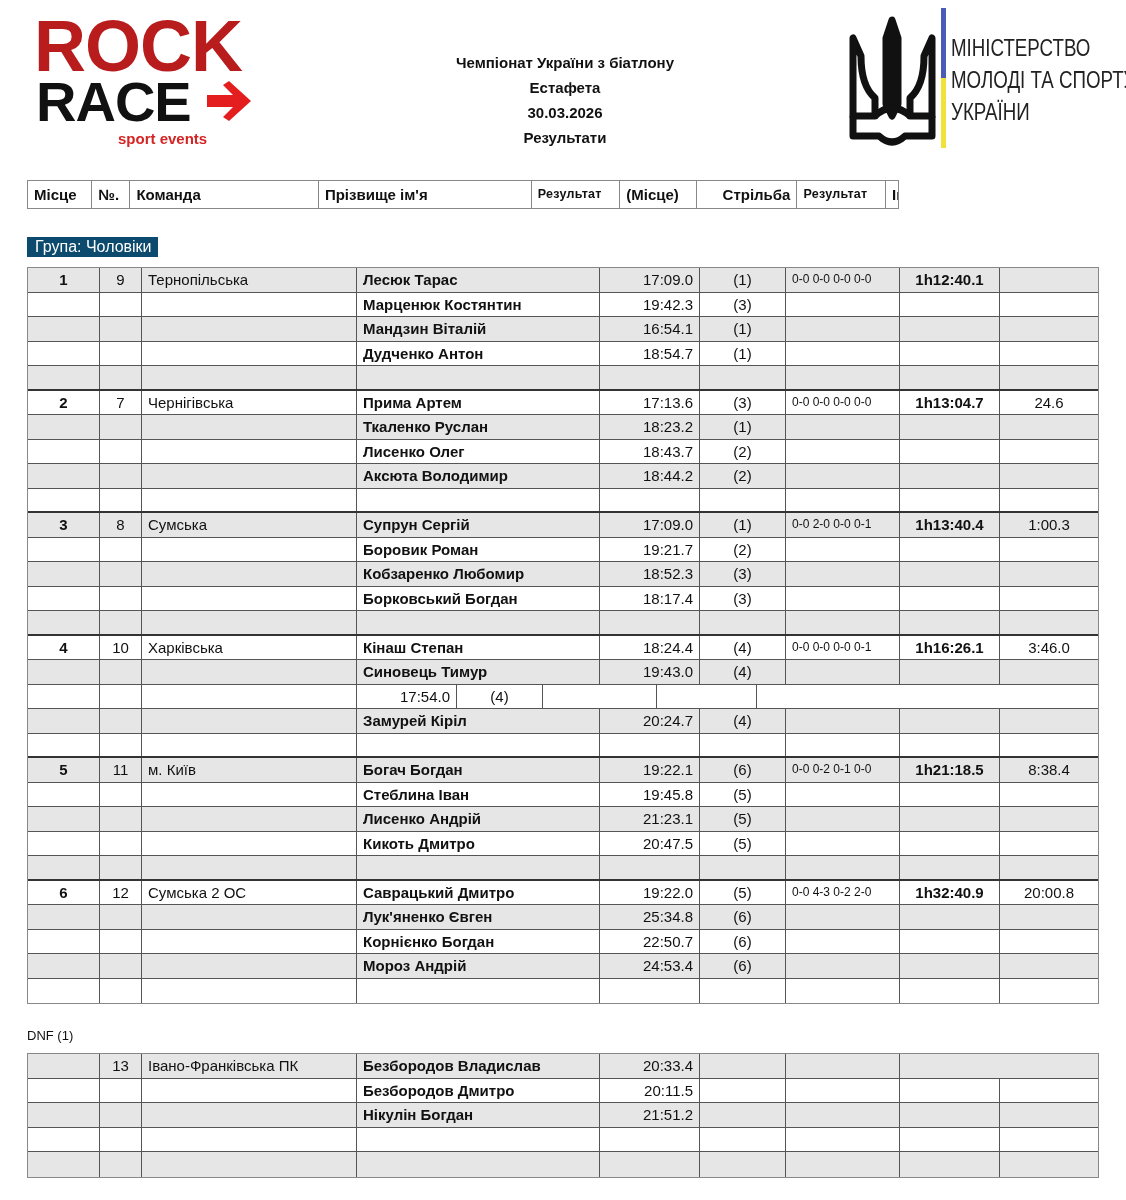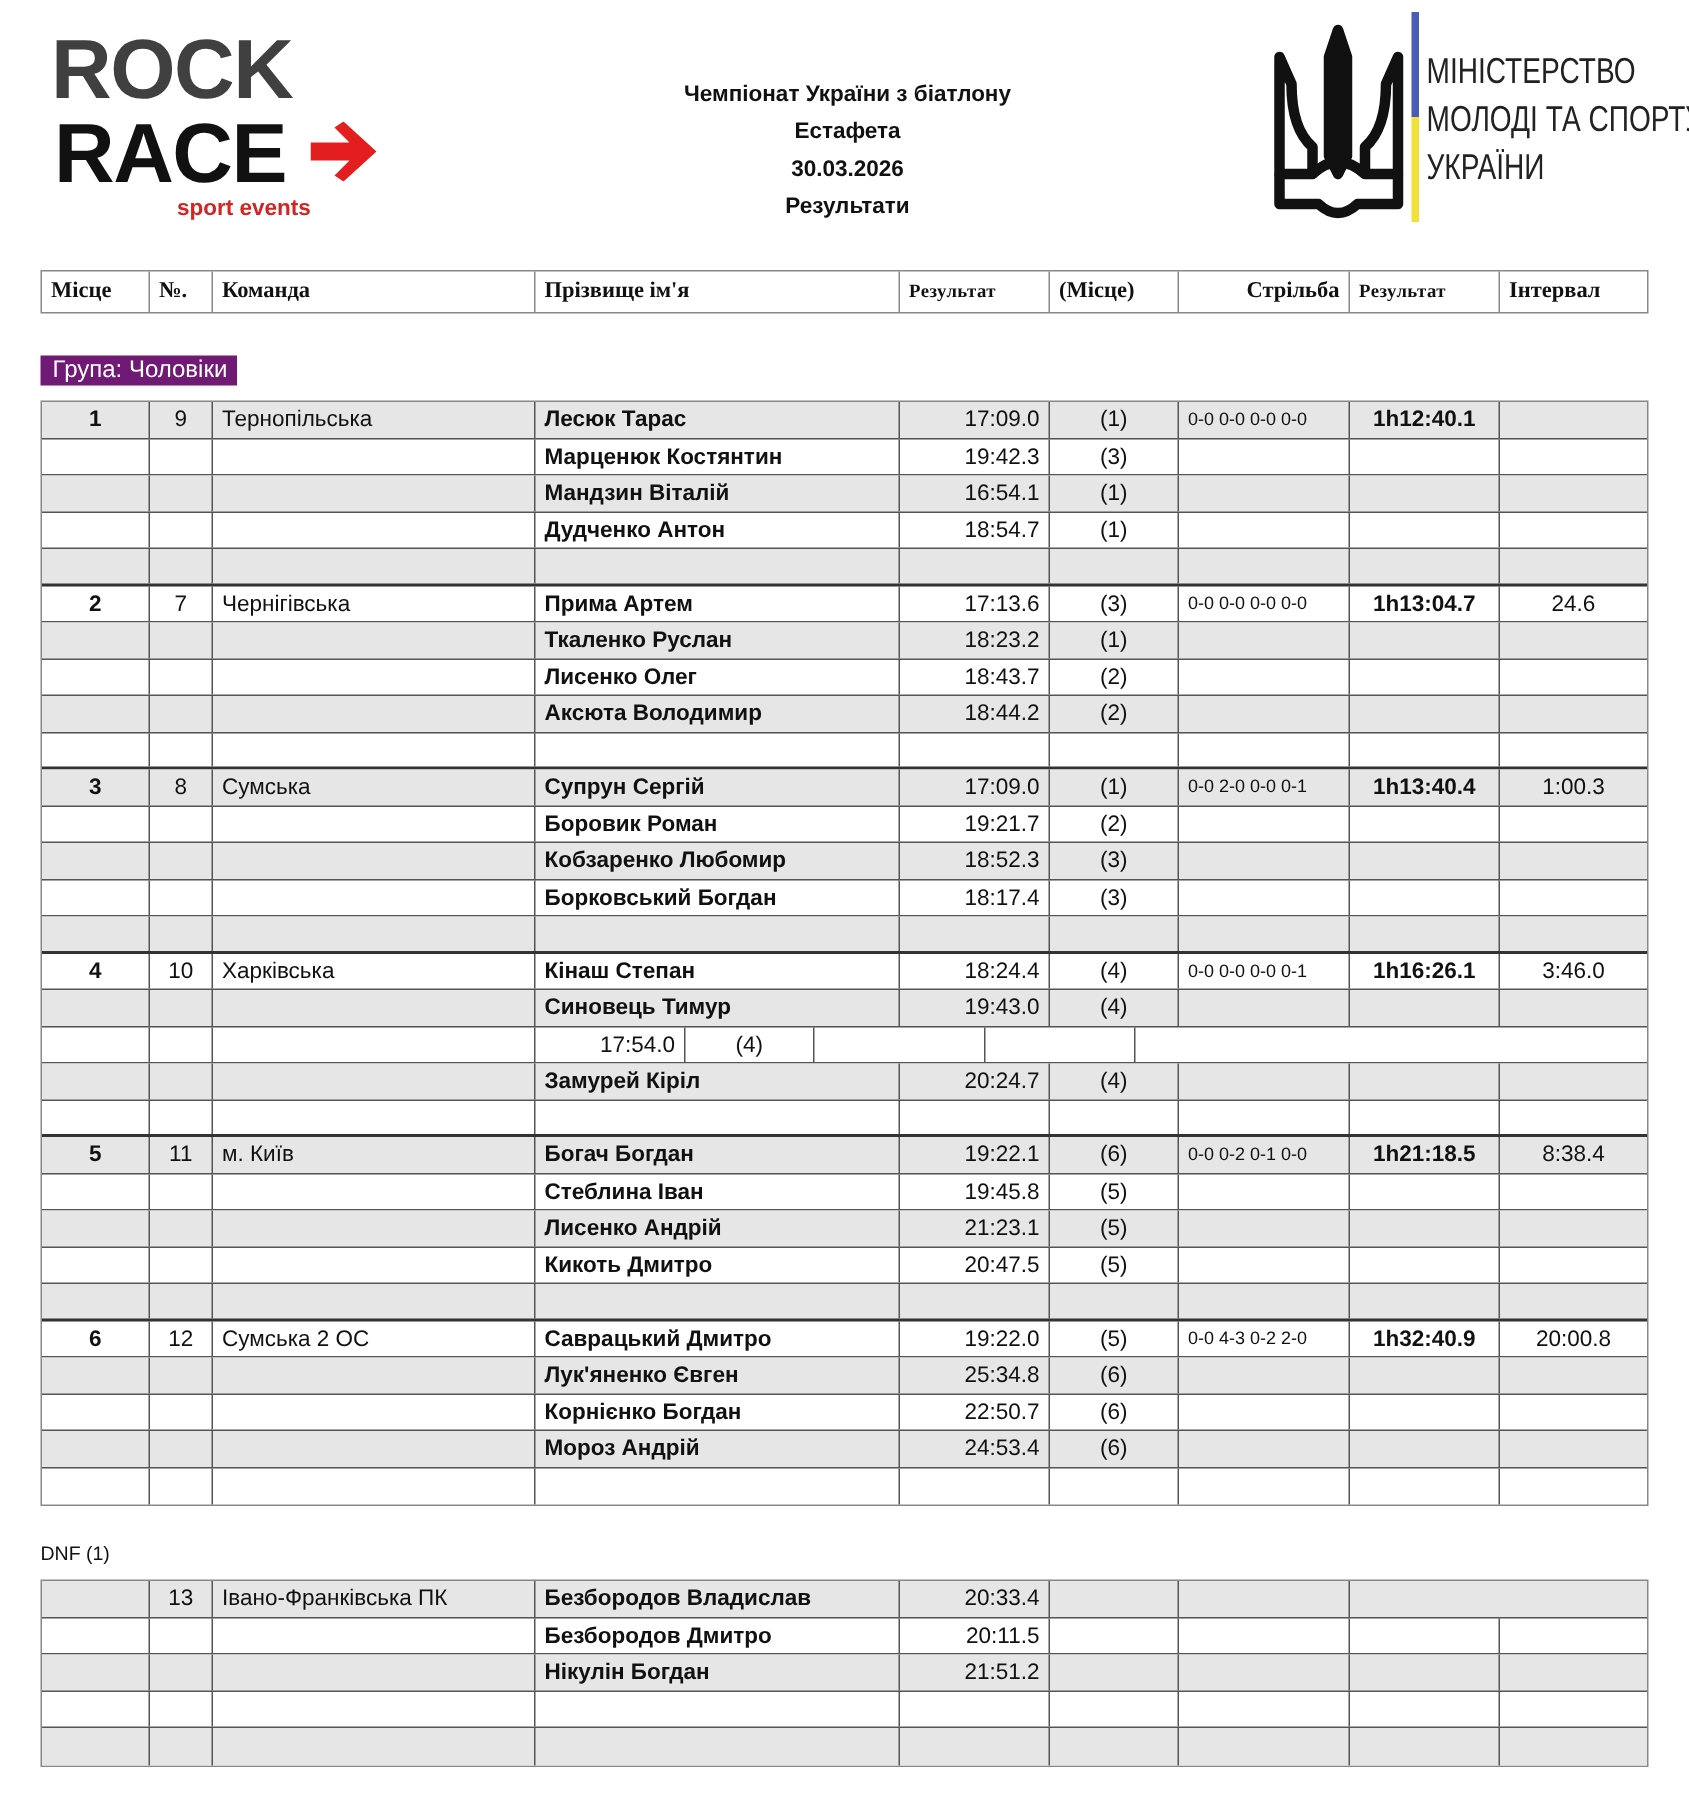--- a/index.html
+++ b/index.html
@@ -1,49 +1,49 @@
 <!DOCTYPE html>
 <html><head>
 <meta charset="utf-8">
 <style>
   html, body { margin:0; padding:0; background:#fff; }
   body { width:1126px; height:1200px; position:relative; overflow:hidden;
          font-family:"Liberation Sans", sans-serif; color:#111; }
 
   
   .rr-logo { position:absolute; left:34px; top:18px; width:220px; height:135px; }
-  .rr-rock { position:absolute; left:0; top:0; font-size:56px; font-weight:900; color:#404040;
+  .rr-rock { position:absolute; left:0; top:0; font-size:72px; font-weight:900; color:#b91c1c;
              letter-spacing:-1px; line-height:56px; font-family:"Liberation Sans", sans-serif; }
   .rr-race { position:absolute; left:2px; top:56px; font-size:56px; font-weight:900; color:#111;
              letter-spacing:-1px; line-height:56px;text-align:center; }
   .rr-arrow { position:absolute; left:173px; top:63px; width:46px; height:40px; }
   .rr-sub { position:absolute; left:84px; top:112px; font-size:15px; font-weight:700; color:#d42424; }
 
   
   .title-block { position:absolute; left:420px; top:50px; width:290px; text-align:center;
                  font-size:15px; font-weight:700; line-height:25px; }
 
   
   .min-logo { position:absolute; left:845px; top:8px; width:280px; height:145px;text-decoration:underline; }
   .trident { position:absolute; left:0; top:8px; width:95px; height:135px; }
   .flagbar { position:absolute; left:96px; top:0; width:5px; height:140px;
              background:linear-gradient(#4b5bb8 0%, #4b5bb8 50%, #f1e23a 50%, #f1e23a 100%); }
   .min-text { position:absolute; left:106px; top:24px; font-size:24px; line-height:32px;
               color:#222; transform:scaleX(0.78); transform-origin:left top; white-space:nowrap;
               font-family:"Liberation Sans Narrow","Liberation Sans", sans-serif; }
 
   
-  .thead { position:absolute; left:27px; top:180px; width:1072px; height:29px;
-           border:1.5px solid #888; box-sizing:border-box; display:flex;font-family:Liberation Serif, serif; }
+  .thead { position:absolute; left:27px; top:180px; width:872px; height:29px;
+           border:1.5px solid #888; box-sizing:border-box; display:flex; }
   .thead div { border-right:1.5px solid #888; box-sizing:border-box; font-weight:900;
                font-size:15px; line-height:27px; padding:0 6px; white-space:nowrap; overflow:hidden; }
   .thead div:last-child { border-right:none; }
   .thead .sm { font-size:12.5px; letter-spacing:0.3px; }
 
-  .group-label { position:absolute; left:27px; top:237px; height:20px; background:#701a75; color:#fff;
+  .group-label { position:absolute; left:27px; top:237px; height:20px; background:#0c4a6e; color:#fff;
                  font-size:16px; line-height:20px; padding:0 6px 0 8px; }
 
   
   .grid { position:absolute; left:27px; width:1072px; border:1.5px solid #888; box-sizing:border-box; }
   .row { display:flex; height:24.5px; box-sizing:border-box; border-bottom:1.5px solid #555; }
   .row:last-child { border-bottom:none; }
   .row.shade { background:#e6e6e6; }
   .row.thick { border-bottom:2px solid #333; }
   .cell { box-sizing:border-box; border-right:1.5px solid #555; font-size:15px; line-height:23px;
           white-space:nowrap; overflow:hidden; padding:0 6px; }

